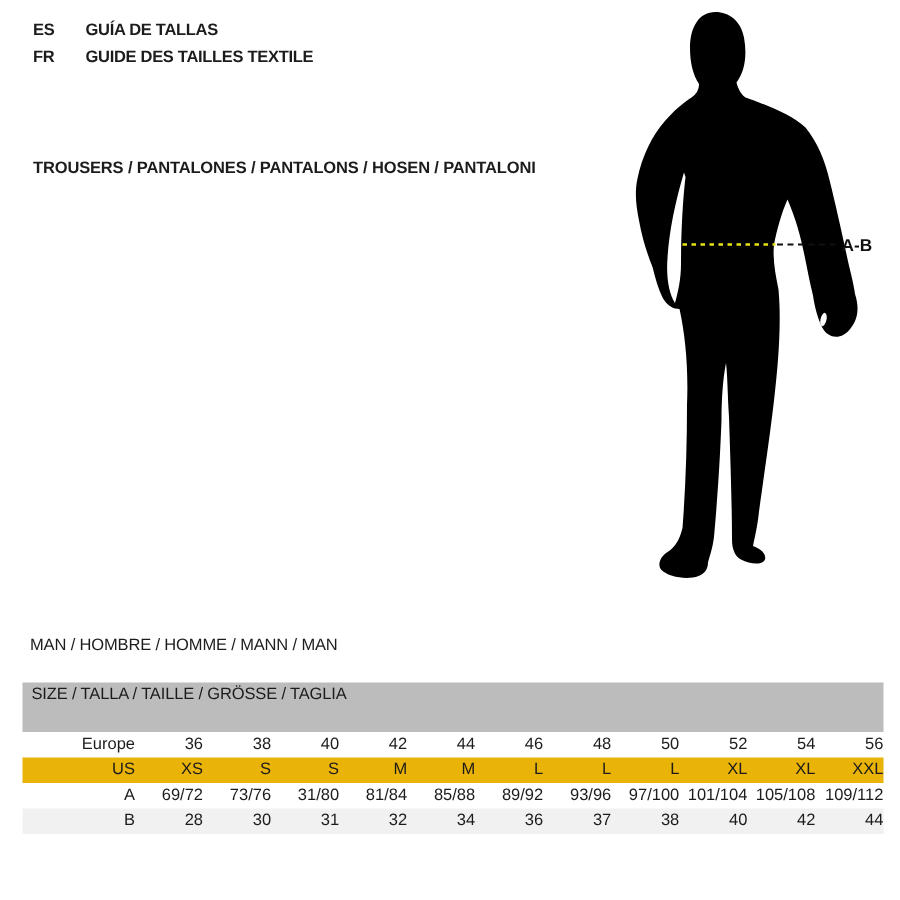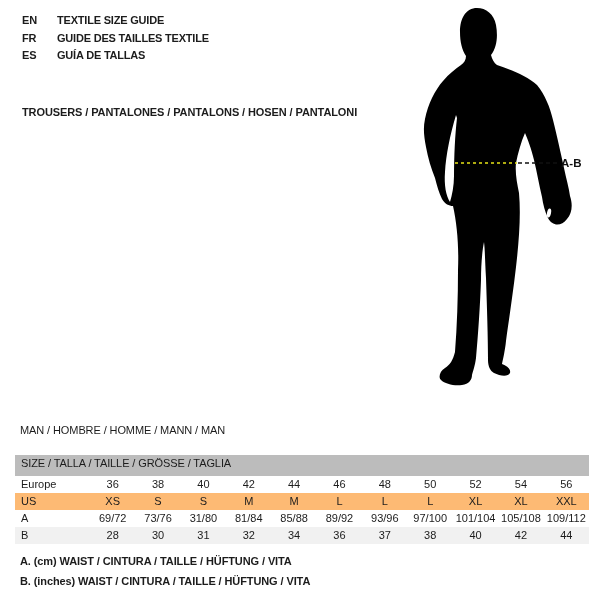--- a/index.html
+++ b/index.html
@@ -14,37 +14,36 @@
   .garment-line{
     position:absolute;top:106px;left:22px;font-size:11px;font-weight:bold;
     letter-spacing:-0.1px;white-space:nowrap;
   }
   
   .figure-svg{position:absolute;top:0;left:0;width:600px;height:600px;}
   
   .man-heading{position:absolute;top:424px;left:20px;font-size:11px;font-weight:normal;letter-spacing:-0.1px;}
   
   .size-table{position:absolute;top:455px;left:15px;width:574px;font-size:11px;}
-  .t-header{height:21px;line-height:17px;padding-left:6px;letter-spacing:-0.1px;}
+  .t-header{height:33px;line-height:17px;padding-left:6px;letter-spacing:-0.1px;}
   .t-row{display:flex;height:17px;line-height:17px;}
-  .t-label{width:75px;padding-left:6px;box-sizing:border-box;text-align:left;}
-  .t-cell{flex:1;text-align:center;}
+  .t-label{width:75px;padding-left:6px;box-sizing:border-box;text-align:right;}
+  .t-cell{flex:1;text-align:right;}
   
   .footnotes{position:absolute;top:551px;left:20px;}
   .footnote{height:20px;line-height:20px;font-size:11px;font-weight:bold;letter-spacing:-0.1px;white-space:nowrap;}
 </style>
 </head>
 <body>
 
 <div class="canvas">
 
   <div class="lang-block">
-      <div class="lang-row"><span class="lang-code">EN</span><span class="lang-text">TEXTILE SIZE GUIDE</span></div>
+      <div class="lang-row"><span class="lang-code">ES</span><span class="lang-text">GUÍA DE TALLAS</span></div>
       <div class="lang-row"><span class="lang-code">FR</span><span class="lang-text">GUIDE DES TAILLES TEXTILE</span></div>
-      <div class="lang-row"><span class="lang-code">ES</span><span class="lang-text">GUÍA DE TALLAS</span></div>
     </div>
 
   <div class="garment-line">TROUSERS / PANTALONES / PANTALONS / HOSEN / PANTALONI</div>
 
   <svg class="figure-svg" viewBox="0 0 600 600">
     <path d="M 477,8
          C 486,8 494,14 496,25
          C 498,36 497,47 491,55
          C 492,59 494,63 497,65
          C 511,70 527,76 537,85
@@ -110,21 +109,21 @@
           <div class="t-cell">40</div>
           <div class="t-cell">42</div>
           <div class="t-cell">44</div>
           <div class="t-cell">46</div>
           <div class="t-cell">48</div>
           <div class="t-cell">50</div>
           <div class="t-cell">52</div>
           <div class="t-cell">54</div>
           <div class="t-cell">56</div>
         </div>
-        <div class="t-row" style="background: #fdba74;">
+        <div class="t-row" style="background: #eab308;">
           <div class="t-label">US</div>
           <div class="t-cell">XS</div>
           <div class="t-cell">S</div>
           <div class="t-cell">S</div>
           <div class="t-cell">M</div>
           <div class="t-cell">M</div>
           <div class="t-cell">L</div>
           <div class="t-cell">L</div>
           <div class="t-cell">L</div>
           <div class="t-cell">XL</div>
@@ -155,18 +154,14 @@
           <div class="t-cell">36</div>
           <div class="t-cell">37</div>
           <div class="t-cell">38</div>
           <div class="t-cell">40</div>
           <div class="t-cell">42</div>
           <div class="t-cell">44</div>
         </div>
       </div>
   </div>
 
-  <div class="footnotes">
-      <div class="footnote">A. (cm) WAIST / CINTURA / TAILLE / HÜFTUNG / VITA</div>
-      <div class="footnote">B. (inches) WAIST / CINTURA / TAILLE / HÜFTUNG / VITA</div>
-    </div>
 
 </div>
 
 </body></html>

